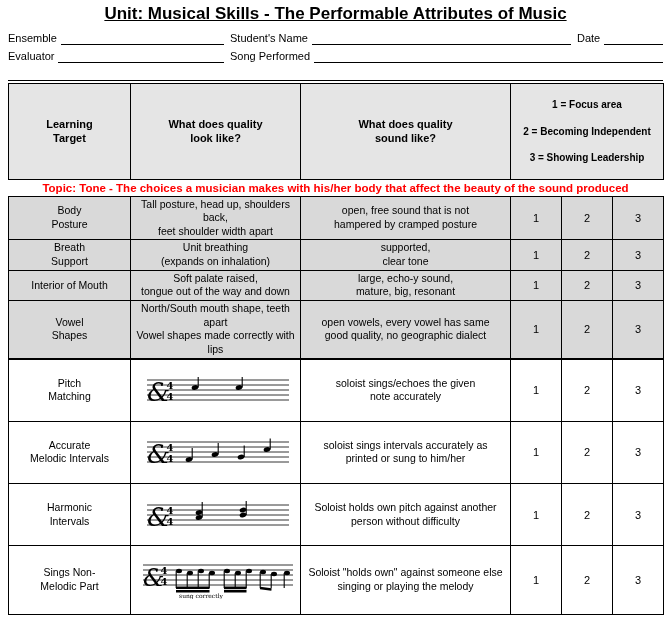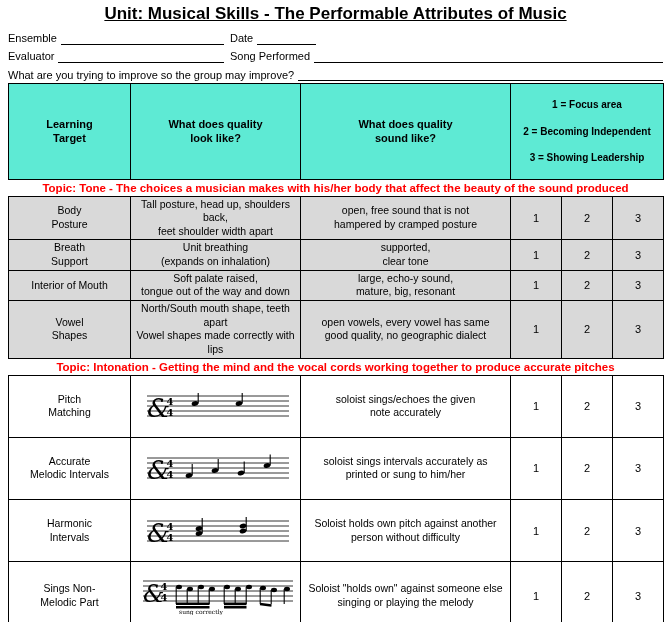--- a/index.html
+++ b/index.html
@@ -12,21 +12,21 @@
 
   .form-row { display:flex; align-items:flex-end; font-size:11px; height:16px; margin-bottom:2px; }
   .fgroup { display:flex; }
   .fgroup .lbl { white-space:nowrap; padding-right:4px; }
   .blank { border-bottom:1px solid #000; height:13px; flex:1; }
 
   table { border-collapse:collapse; table-layout:fixed; width:655px; }
   td { border:1.5px solid #000; text-align:center; vertical-align:middle;
        font-size:10.5px; line-height:1.3; white-space:pre-line; padding:1px 2px; overflow:hidden; }
 
-  .head-table td { background:#5eead4; font-weight:bold; font-size:11px; height:46px; }
+  .head-table td { background:#e5e5e5; font-weight:bold; font-size:11px; height:46px; }
   .head-table .legend-cell { font-size:10px; }
   .legend-line { line-height:1.35; }
 
   .topic { color:#ff0000; font-weight:bold; font-size:11.5px; text-align:center; padding:2px 0 2px 0; }
 
   .shade-all td { background:#d9d9d9; }
 
   .c-score { font-size:11px; }
 
   svg { display:block; margin:0 auto; }
@@ -44,39 +44,42 @@
 
 <div class="page">
 
   <div class="title">Unit: Musical Skills - The Performable Attributes of Music</div>
 
   <div class="form-row">
     <div class="fgroup" style="width:216px">
       <span class="lbl">Ensemble</span>
       <span class="blank"></span>
     </div>
+    <div class="fgroup" style="flex:1; padding-left:6px">
+      <span class="lbl">Student's Name</span>
+      <span class="blank"></span>
+    </div>
     <div class="fgroup" style="width:92px; padding-left:6px">
       <span class="lbl">Date</span>
       <span class="blank"></span>
     </div>
   </div>
 
   <div class="form-row">
     <div class="fgroup" style="width:216px">
       <span class="lbl">Evaluator</span>
       <span class="blank"></span>
     </div>
     <div class="fgroup" style="flex:1; padding-left:6px">
       <span class="lbl">Song Performed</span>
       <span class="blank"></span>
     </div>
   </div>
 
   <div class="form-row">
-    <span class="lbl" style="padding-right:4px">What are you trying to improve so the group may improve?</span>
     <span class="blank"></span>
   </div>
 
   <table class="head-table">
     <colgroup>
         <col style="width:122px">
         <col style="width:170px">
         <col style="width:210px">
         <col style="width:153px">
       </colgroup>
@@ -148,21 +151,20 @@
 Vowel shapes made correctly with lips</td>
       <td>open vowels, every vowel has same
 good quality, no geographic dialect</td>
       <td class="c-score">1</td>
       <td class="c-score">2</td>
       <td class="c-score">3</td>
     </tr>
   </tbody>
     </table>
 
-  <div class="topic">Topic: Intonation - Getting the mind and the vocal cords working together to produce accurate pitches</div>
 
   <table>
     <colgroup>
         <col style="width:122px">
         <col style="width:170px">
         <col style="width:210px">
         <col style="width:51px">
         <col style="width:51px">
         <col style="width:51px">
       </colgroup>

